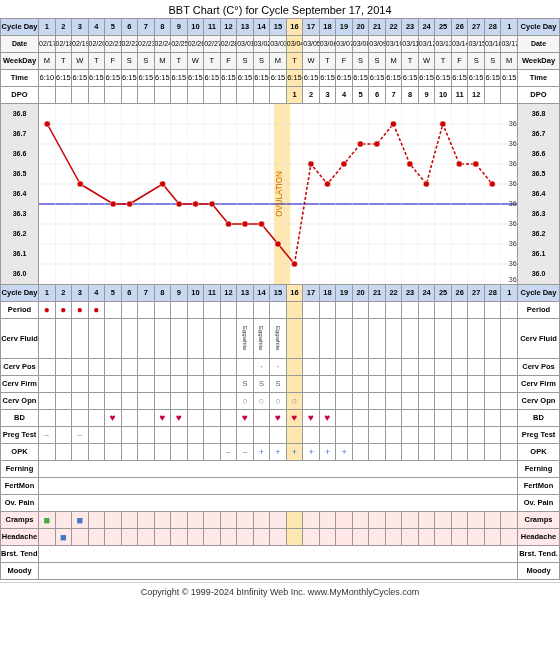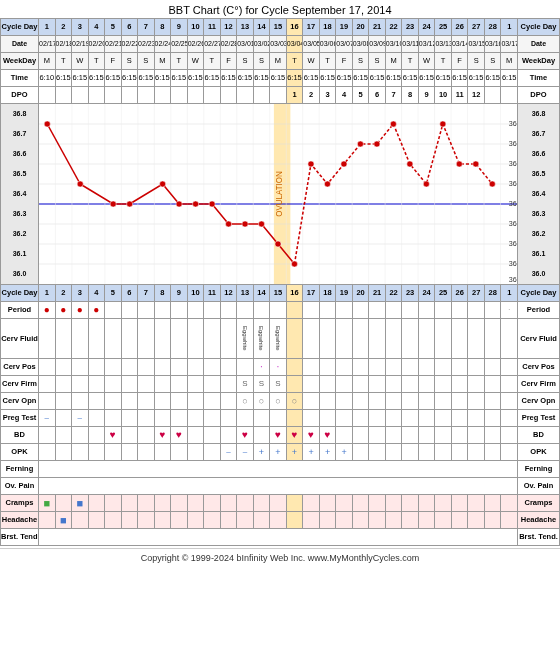--- a/index.html
+++ b/index.html
@@ -521,54 +521,20 @@
         <td></td>
         <td></td>
     <td></td>
         <td></td>
         <td></td>
     <td></td>
     <td class="right-label">Cerv Opn</td>
   </tr>
 
   <tr class="data-row">
-    <td class="label-col">Preg Test</td>
-    <td style="color:#4477cc; font-size:8px;">–</td>
-    <td></td>
-    <td style="color:#4477cc; font-size:8px;">–</td>
-    <td></td>
-        <td></td>
-        <td></td>
-    <td></td>
-        <td></td>
-        <td></td>
-    <td></td>
-        <td></td>
-        <td></td>
-    <td></td>
-        <td></td>
-        <td></td>
-    <td style="background:#ffe8b0;"></td>
-    <td></td>
-        <td></td>
-        <td></td>
-    <td></td>
-        <td></td>
-        <td></td>
-    <td></td>
-        <td></td>
-        <td></td>
-    <td></td>
-        <td></td>
-        <td></td>
-    <td></td>
-    <td class="right-label">Preg Test</td>
-  </tr>
-
-  <tr class="data-row">
     <td class="label-col">BD</td>
     <td></td>
         <td></td>
         <td></td>
     <td></td>
     <td class="heart" style="color:#cc0044;">♥</td>
     <td></td>
         <td></td>
     <td class="heart" style="color:#cc0044;">♥</td>
     <td class="heart" style="color:#cc0044;">♥</td>
@@ -586,20 +552,54 @@
         <td></td>
     <td></td>
         <td></td>
         <td></td>
     <td></td>
         <td></td>
         <td></td>
     <td></td>
         <td></td>
     <td class="right-label">BD</td>
+  </tr>
+
+  <tr class="data-row">
+    <td class="label-col">Preg Test</td>
+    <td style="color:#4477cc; font-size:8px;">–</td>
+    <td></td>
+    <td style="color:#4477cc; font-size:8px;">–</td>
+    <td></td>
+        <td></td>
+        <td></td>
+    <td></td>
+        <td></td>
+        <td></td>
+    <td></td>
+        <td></td>
+        <td></td>
+    <td></td>
+        <td></td>
+        <td></td>
+    <td style="background:#ffe8b0;"></td>
+    <td></td>
+        <td></td>
+        <td></td>
+    <td></td>
+        <td></td>
+        <td></td>
+    <td></td>
+        <td></td>
+        <td></td>
+    <td></td>
+        <td></td>
+        <td></td>
+    <td></td>
+    <td class="right-label">Preg Test</td>
   </tr>
 
   <tr class="data-row">
     <td class="label-col">OPK</td>
     <td></td>
         <td></td>
         <td></td>
     <td></td>
         <td></td>
         <td></td>
@@ -628,20 +628,25 @@
     <td></td>
     <td class="right-label">OPK</td>
   </tr>
 
   <tr class="data-row">
     <td class="label-col">Ferning</td>
     <td colspan="29"></td>
     <td class="right-label">Ferning</td>
   </tr>
 
+  <tr class="data-row">
+    <td class="label-col">FertMon</td>
+    <td colspan="29"></td>
+    <td class="right-label">FertMon</td>
+  </tr>
 
   <tr class="data-row">
     <td class="label-col">Ov. Pain</td>
     <td colspan="29"></td>
     <td class="right-label">Ov. Pain</td>
   </tr>
 
   <tr class="data-row" style="background:#ffe8e8;">
     <td class="label-col" style="background:#ffe8e8;">Cramps</td>
     <td style="background:#ffe8e8; color:#44aa44; font-size:11px;">■</td>
@@ -709,17 +714,22 @@
     <td style="background:#ffe8e8;"></td>
     <td class="right-label" style="background:#ffe8e8;">Headache</td>
   </tr>
 
   <tr class="data-row">
     <td class="label-col">Brst. Tend.</td>
     <td colspan="29"></td>
     <td class="right-label">Brst. Tend.</td>
   </tr>
 
+  <tr class="data-row">
+    <td class="label-col">Moody</td>
+    <td colspan="29"></td>
+    <td class="right-label">Moody</td>
+  </tr>
 
   </tbody>
 </table>
 
 <div class="footer">Copyright © 1999-2024 bInfinity Web Inc.   www.MyMonthlyCycles.com</div>
 
 </body></html>

